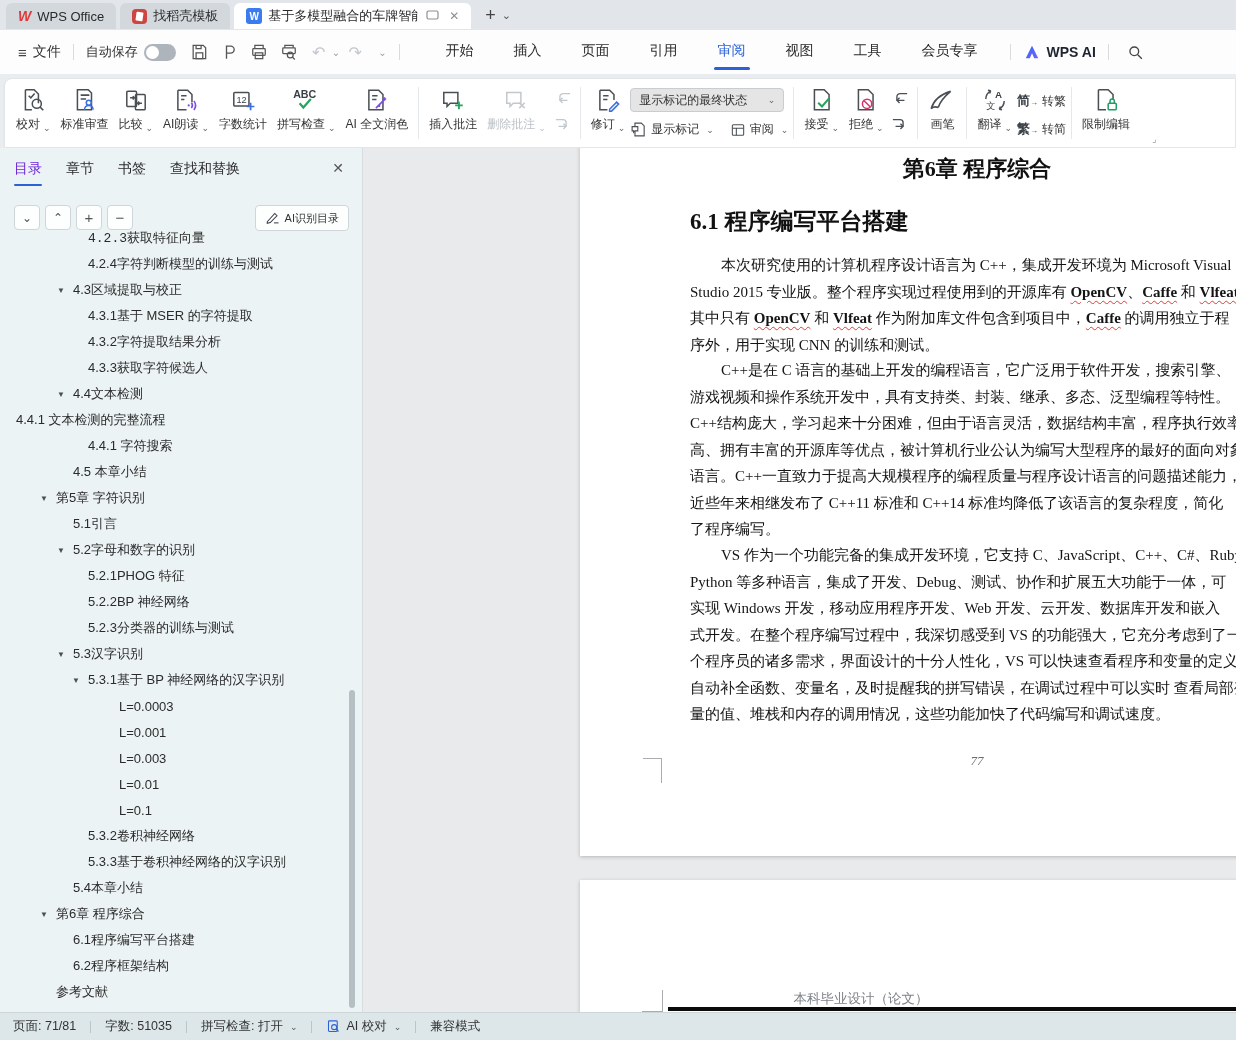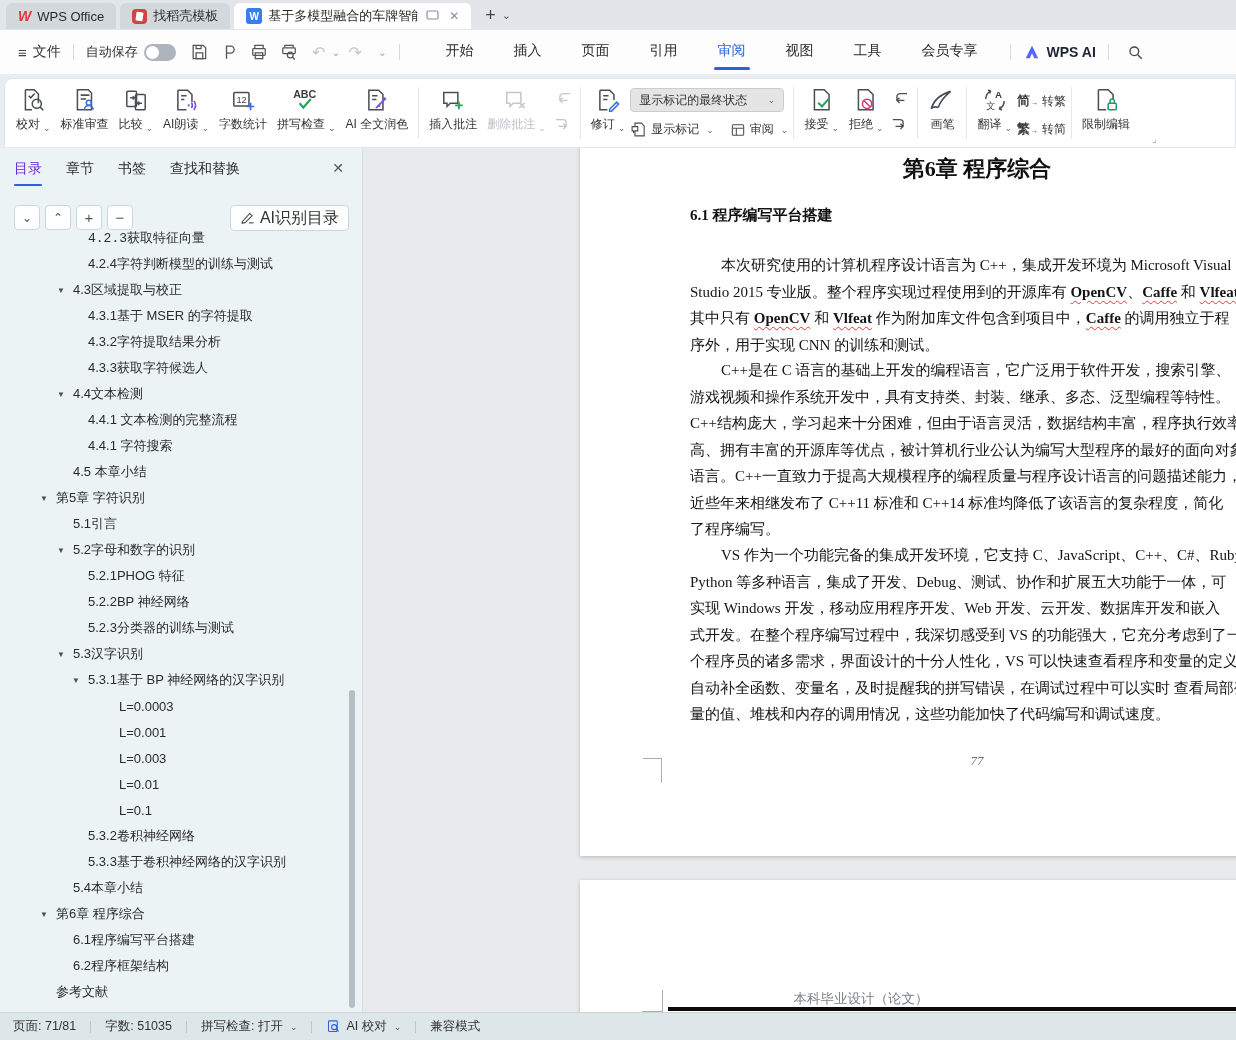--- a/index.html
+++ b/index.html
@@ -60,34 +60,34 @@
   
   #sidebar { position:absolute; left:0; top:148px; width:363px; height:864px; background:#ecf3f5; border-right:1px solid #d7dcdf; overflow:hidden; }
   .sb-tabs { position:absolute; left:14px; top:12px; display:flex; gap:24px; font-size:14px; color:#2b2b2b; }
   .sb-tab { padding-bottom:8px; position:relative; }
   .sb-tab.active { color:#6d28d9; }
   .sb-tab.active::after { content:''; position:absolute; left:0; right:0; bottom:0; height:2px; background:#2c62d6; border-radius:1px; }
   .sb-close { position:absolute; right:18px; top:12px; font-size:14px; color:#555; }
   .sb-toolbar { position:absolute; left:14px; top:57px; display:flex; gap:5px; }
   .sb-btn { width:26px; height:25px; border:1px solid #cfd5d9; border-radius:4px; background:#fdfefe; color:#555; font-size:12px; display:flex; align-items:center; justify-content:center; }
   .sb-btn.plus, .sb-btn.minus { font-size:15px; }
-  .ai-toc-btn { position:absolute; right:13px; top:57px; height:26px; border:1px solid #cfd5d9; border-radius:4px; background:#fdfefe; display:flex; align-items:center; gap:5px; padding:0 9px; font-size:16px; color:#333; }
+  .ai-toc-btn { position:absolute; right:13px; top:57px; height:26px; border:1px solid #cfd5d9; border-radius:4px; background:#fdfefe; display:flex; align-items:center; gap:5px; padding:0 9px; font-size:11px; color:#333; }
   #toc { position:absolute; left:0; top:85px; right:10px; bottom:0; overflow:hidden; transform:translateY(-8px); }
   .toc-row { height:26px; display:flex; align-items:center; font-size:13px; color:#2b2b2b; white-space:nowrap; }
   .toc-arrow { width:16px; font-size:8px; color:#4a4f54; flex:none; text-align:left; }
   .sb-scroll { position:absolute; left:349px; top:542px; width:6px; height:318px; border-radius:3px; background:#b6c0c4; }
 
   
   #docarea { position:absolute; left:363px; top:148px; width:873px; height:864px; background:#e8eaec; overflow:hidden; }
   .page { position:absolute; left:217px; width:794px; background:#fff; box-shadow:0 1px 4px rgba(0,0,0,.22); overflow:hidden; }
   #page1 { top:-40px; height:748px; }
   #page2 { top:732px; height:400px; }
   .doc-serif { font-family:"Liberation Serif","DejaVu Serif",serif; }
   .chap-title { position:absolute; left:0; width:794px; top:46px; text-align:center; font-size:22px; font-weight:bold; color:#111; }
-  .sec-head { position:absolute; left:110px; top:98px; font-size:15px; font-weight:bold; color:#111; }
+  .sec-head { position:absolute; left:110px; top:98px; font-size:23px; font-weight:bold; color:#111; }
   .para { position:absolute; left:110px; width:900px; font-size:15px; color:#141414; }
   .line { height:26.5px; line-height:26.5px; white-space:nowrap; }
   .line.first { text-indent:31px; }
   .sp { text-decoration-line:underline; text-decoration-style:wavy; text-decoration-color:#e23b36; text-decoration-thickness:1px; text-underline-offset:3px;font-weight:bold; }
   .pagenum { position:absolute; left:0; width:794px; top:645px; text-align:center; font-size:13px; font-style:italic; color:#6a6f74; }
   .corner1 { position:absolute; left:63px; top:650px; width:19px; height:25px; border-top:1px solid #a9adb1; border-right:1px solid #a9adb1; }
   .p2-header { position:absolute; left:0; width:562px; top:110px; text-align:center; font-size:13.5px; color:#7d8287; }
   .p2-line { position:absolute; left:88px; top:127px; width:620px; height:4px; background:#0a0a0a; }
   .corner2 { position:absolute; left:62px; top:110px; width:21px; height:22px; border-right:1px solid #a9adb1; border-bottom:1px solid #a9adb1; }
 
@@ -530,21 +530,21 @@
         <span>4.3.2字符提取结果分析</span>
       </div>
       <div class="toc-row" style="padding-left: 72px;">
         <span class="toc-arrow"></span>
         <span>4.3.3获取字符候选人</span>
       </div>
       <div class="toc-row" style="padding-left: 57px;">
         <span class="toc-arrow">▼</span>
         <span>4.4文本检测</span>
       </div>
-      <div class="toc-row" style="padding-left: 72px;">
+      <div class="toc-row" style="">
         <span class="toc-arrow"></span>
         <span>4.4.1 文本检测的完整流程</span>
       </div>
       <div class="toc-row" style="padding-left: 72px;">
         <span class="toc-arrow"></span>
         <span>4.4.1 字符搜索</span>
       </div>
       <div class="toc-row" style="padding-left: 57px;">
         <span class="toc-arrow"></span>
         <span>4.5 本章小结</span>

